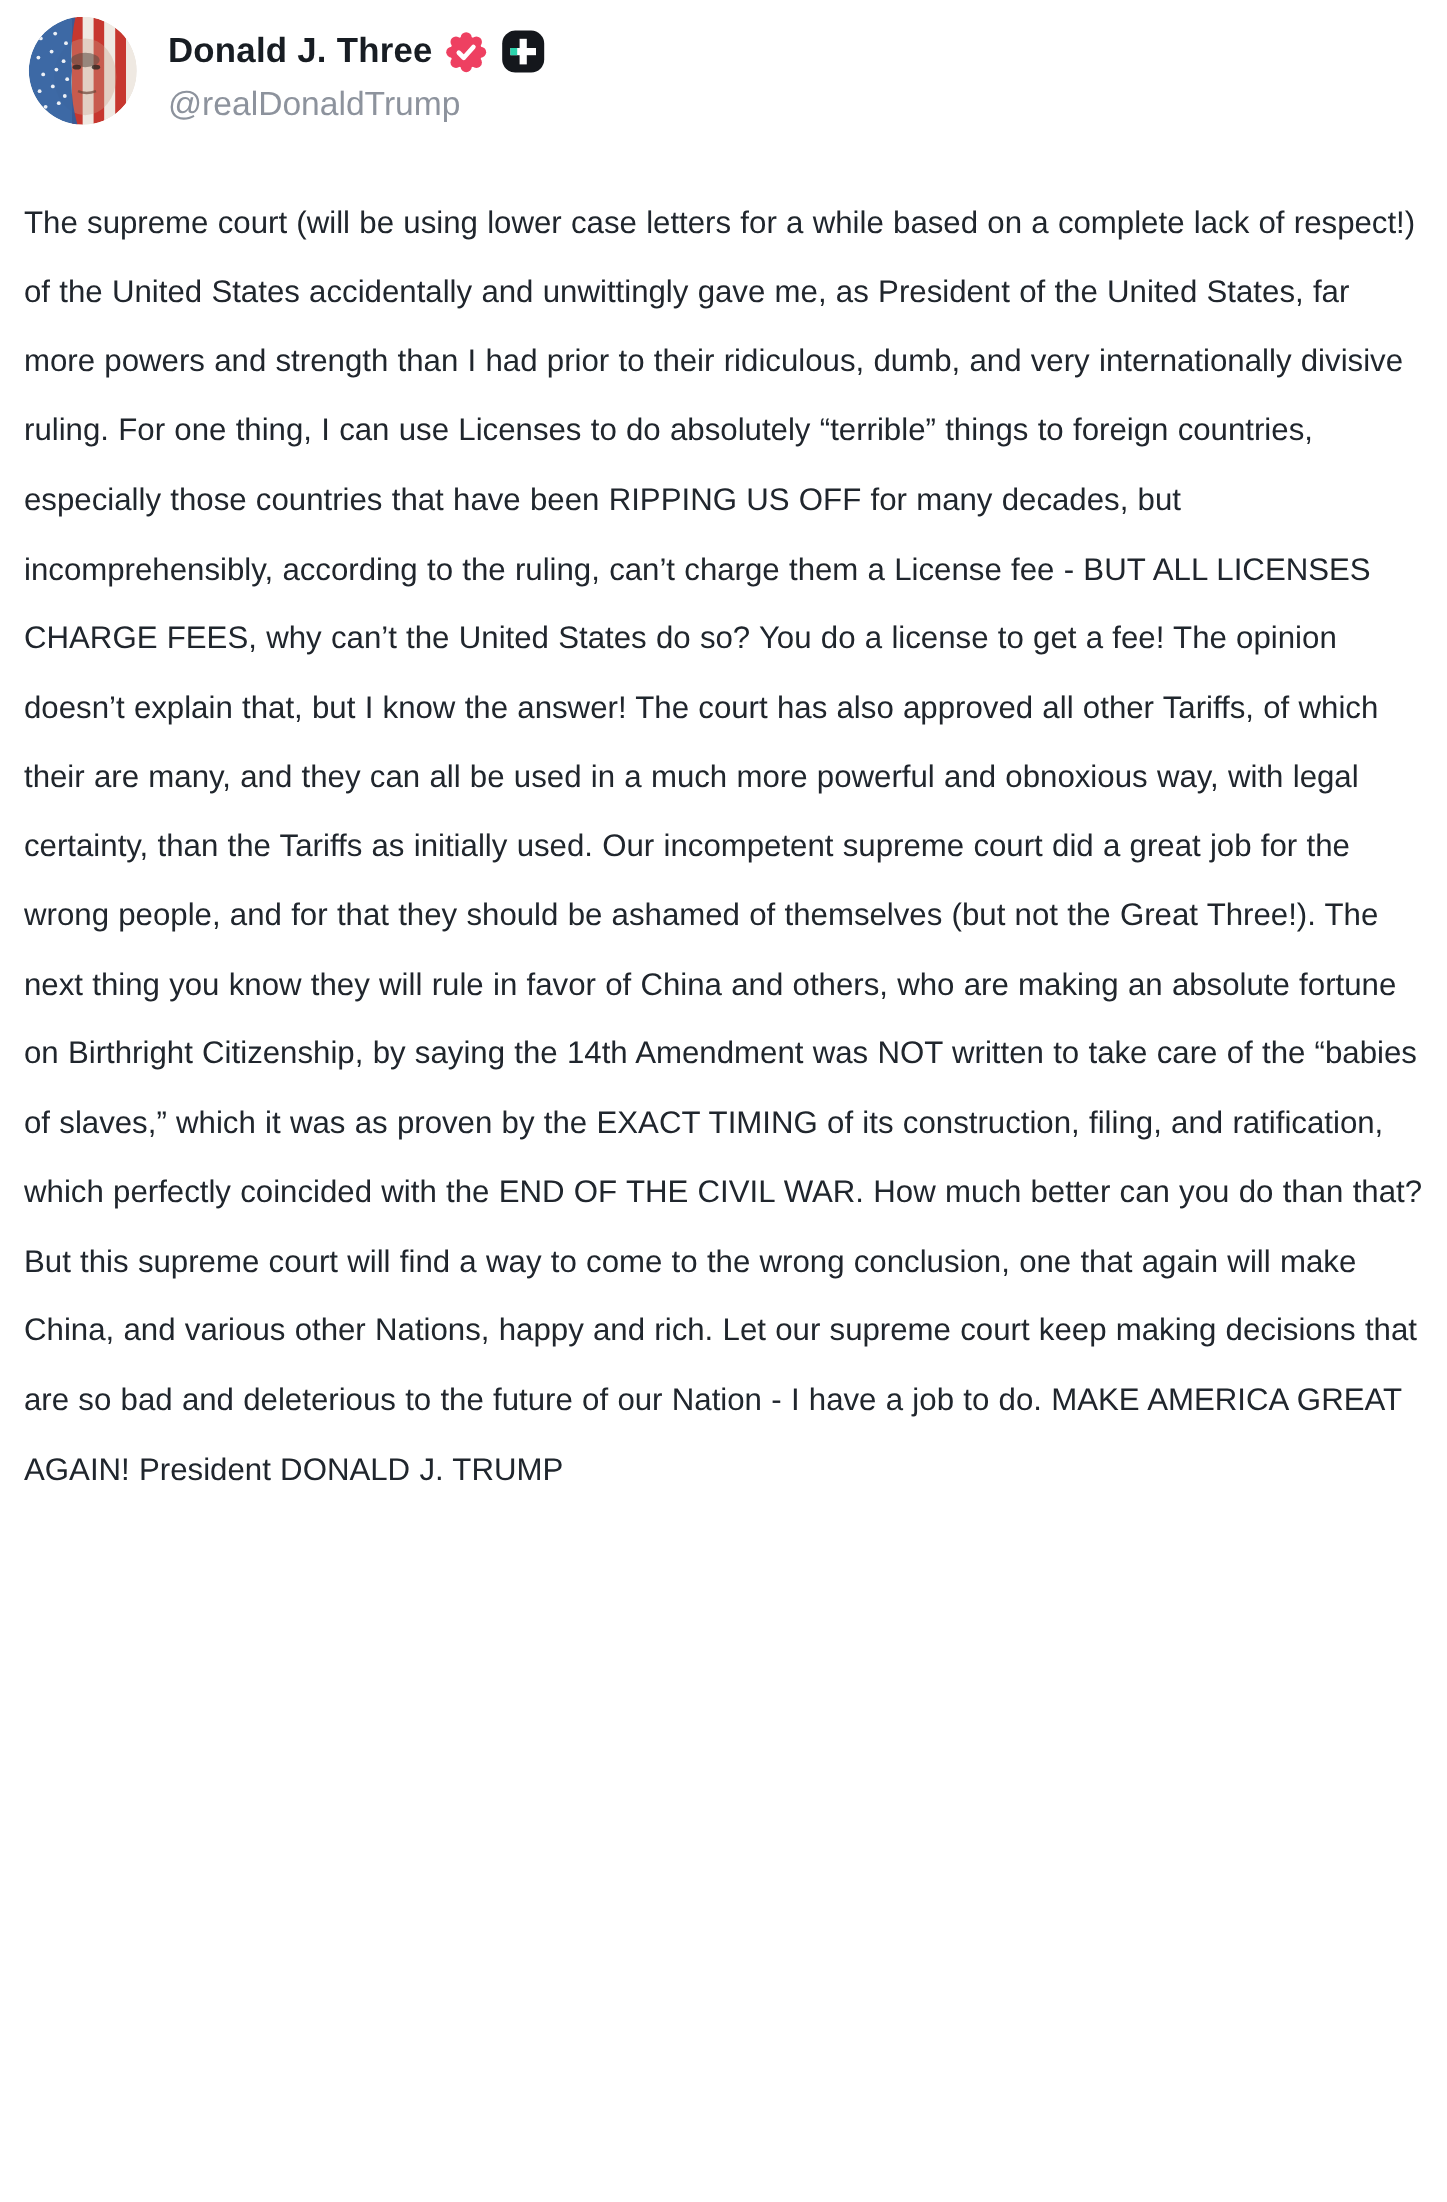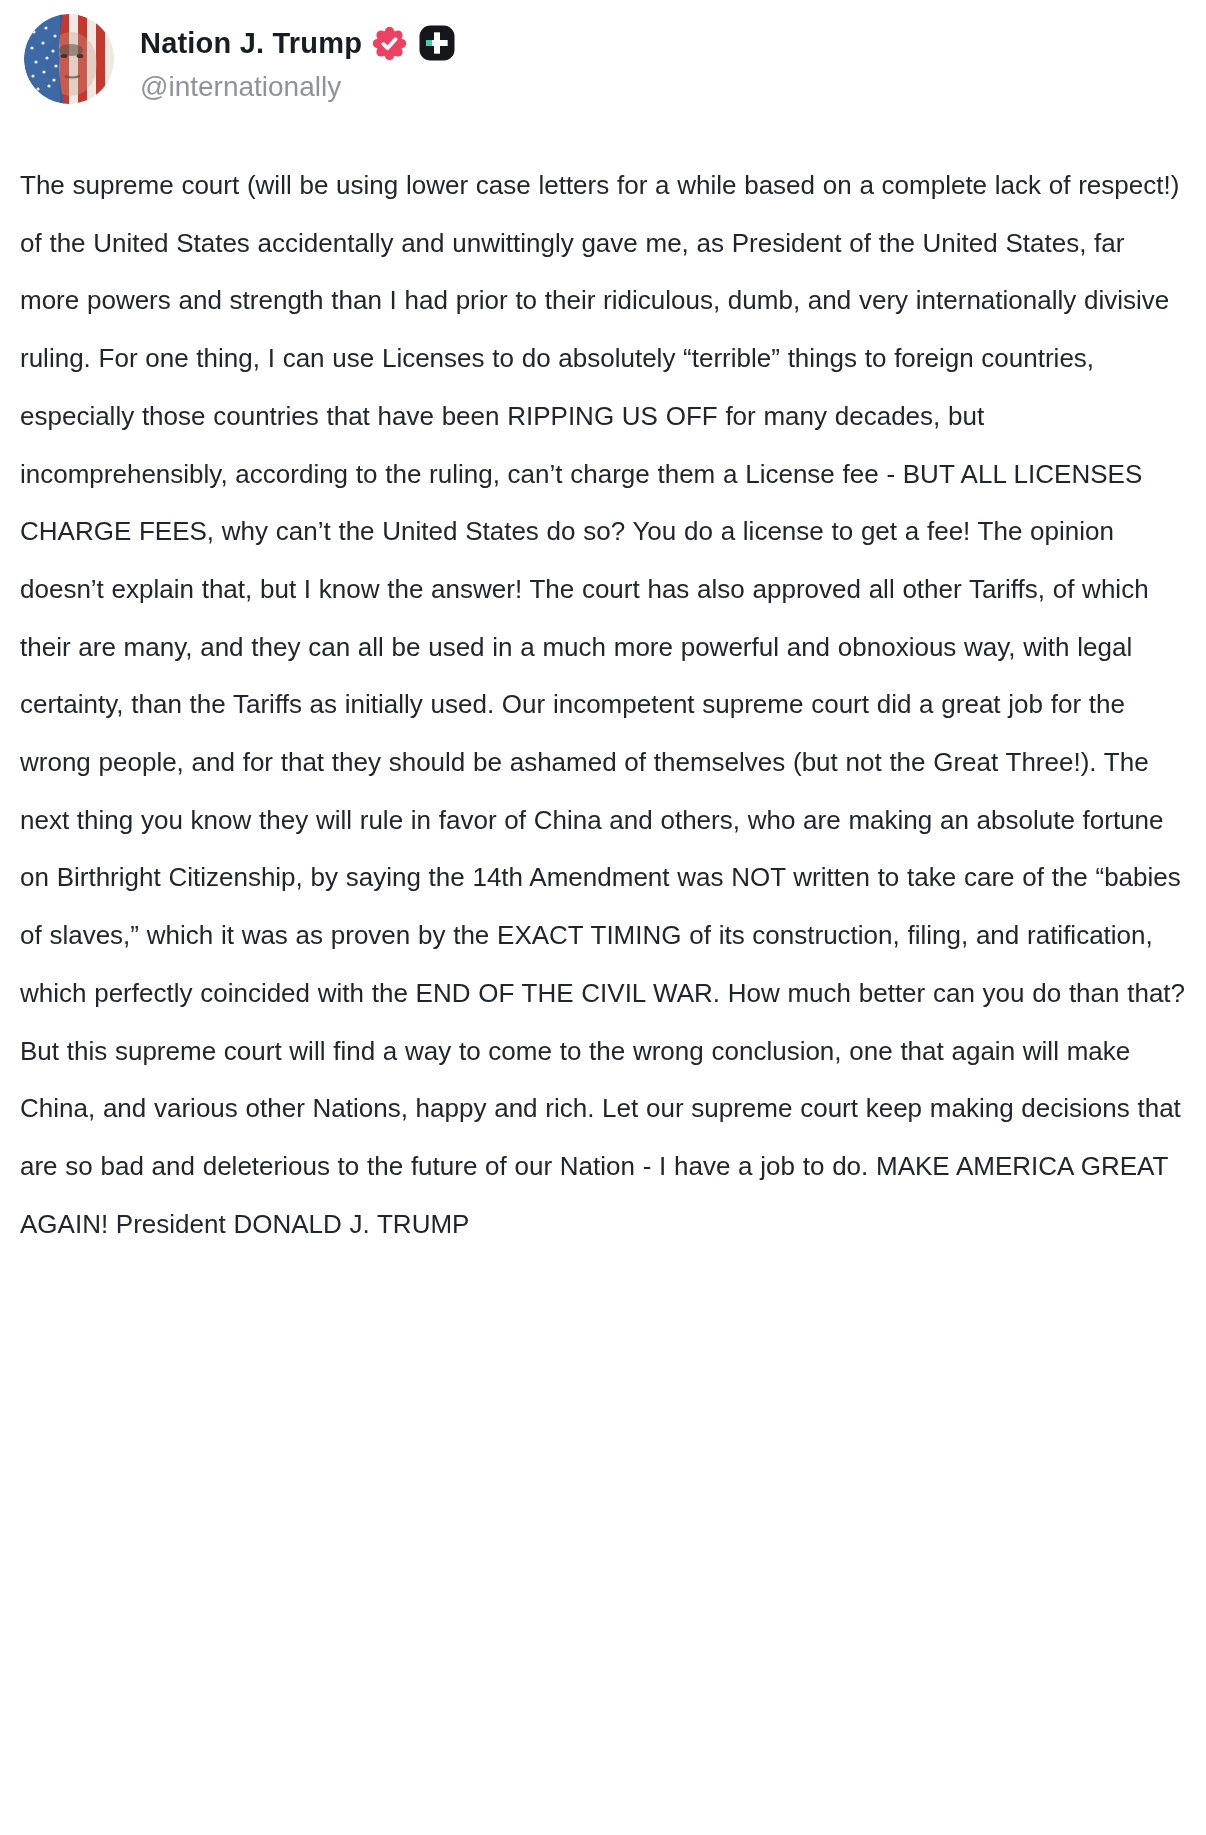--- a/index.html
+++ b/index.html
@@ -121,21 +121,21 @@
               <circle cx="30" cy="66" r="1.6"></circle>
             <circle cx="14" cy="75" r="1.6"></circle>
               <circle cx="25" cy="72" r="1.6"></circle>
           </g>
         </g>
       </svg>
     </div>
 
     <div class="id-block">
       <div class="name-row">
-        <span class="display-name">Nation J. Trump</span>
+        <span class="display-name">Donald J. Three</span>
         <span class="badge">
           <svg width="37" height="37" viewBox="0 0 24 24">
             <g fill="#ee4061">
               <circle cx="12" cy="4.2" r="3"></circle>
                 <circle cx="12" cy="19.8" r="3"></circle>
               <circle cx="4.2" cy="12" r="3"></circle>
                 <circle cx="19.8" cy="12" r="3"></circle>
               <circle cx="6.5" cy="6.5" r="3"></circle>
                 <circle cx="17.5" cy="6.5" r="3"></circle>
               <circle cx="6.5" cy="17.5" r="3"></circle>
@@ -147,20 +147,20 @@
         </span>
         <span class="badge">
           <svg width="40" height="40" viewBox="0 0 24 24">
             <rect x="1.5" y="1.5" width="21" height="21" rx="6.5" fill="#14171c"></rect>
             <rect x="10.2" y="5.6" width="3.6" height="12.8" fill="#ffffff"></rect>
             <rect x="5.6" y="10.2" width="12.8" height="3.6" fill="#ffffff"></rect>
             <rect x="5.6" y="10.2" width="3.4" height="3.6" fill="#2bd4ad"></rect>
           </svg>
         </span>
       </div>
-      <div class="user-handle">@internationally</div>
+      <div class="user-handle">@realDonaldTrump</div>
     </div>
 
   </div>
 
   <div class="post-text">The supreme court (will be using lower case letters for a while based on a complete lack of respect!) of the United States accidentally and unwittingly gave me, as President of the United States, far more powers and strength than I had prior to their ridiculous, dumb, and very internationally divisive ruling. For one thing, I can use Licenses to do absolutely “terrible” things to foreign countries, especially those countries that have been RIPPING US OFF for many decades, but incomprehensibly, according to the ruling, can’t charge them a License fee - BUT ALL LICENSES CHARGE FEES, why can’t the United States do so? You do a license to get a fee! The opinion doesn’t explain that, but I know the answer! The court has also approved all other Tariffs, of which their are many, and they can all be used in a much more powerful and obnoxious way, with legal certainty, than the Tariffs as initially used. Our incompetent supreme court did a great job for the wrong people, and for that they should be ashamed of themselves (but not the Great Three!). The next thing you know they will rule in favor of China and others, who are making an absolute fortune on Birthright Citizenship, by saying the 14th Amendment was NOT written to take care of the “babies of slaves,” which it was as proven by the EXACT TIMING of its construction, filing, and ratification, which perfectly coincided with the END OF THE CIVIL WAR. How much better can you do than that? But this supreme court will find a way to come to the wrong conclusion, one that again will make China, and various other Nations, happy and rich. Let our supreme court keep making decisions that are so bad and deleterious to the future of our Nation - I have a job to do. MAKE AMERICA GREAT AGAIN! President DONALD J. TRUMP</div>
 
 </div>
 
 </body></html>

